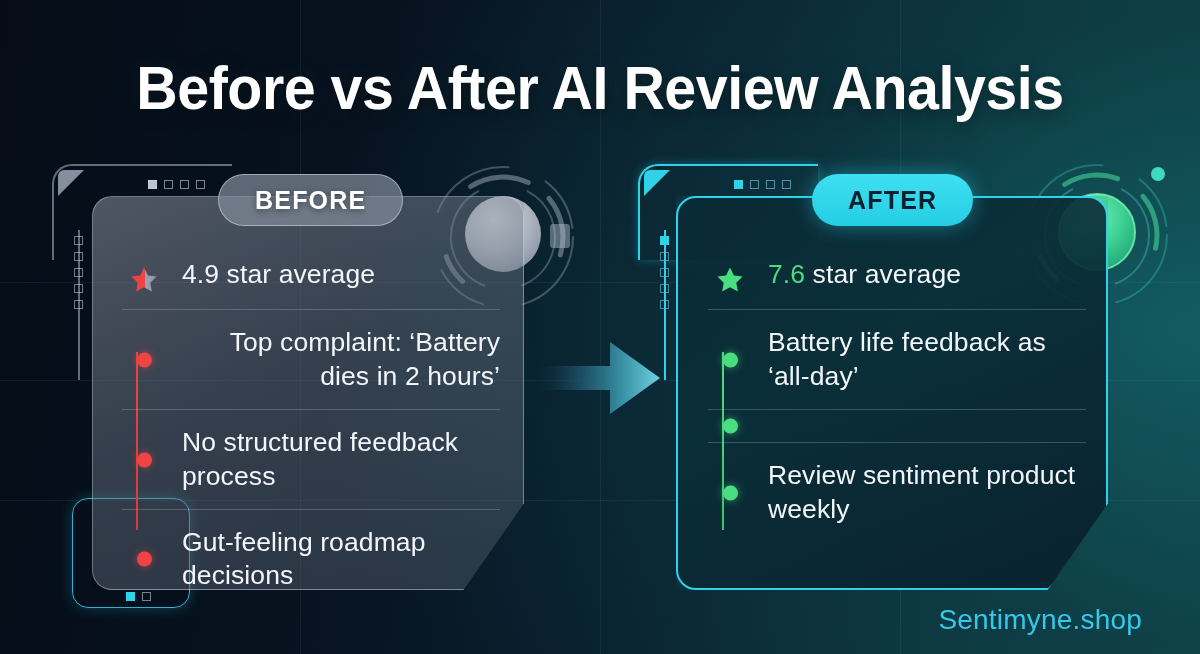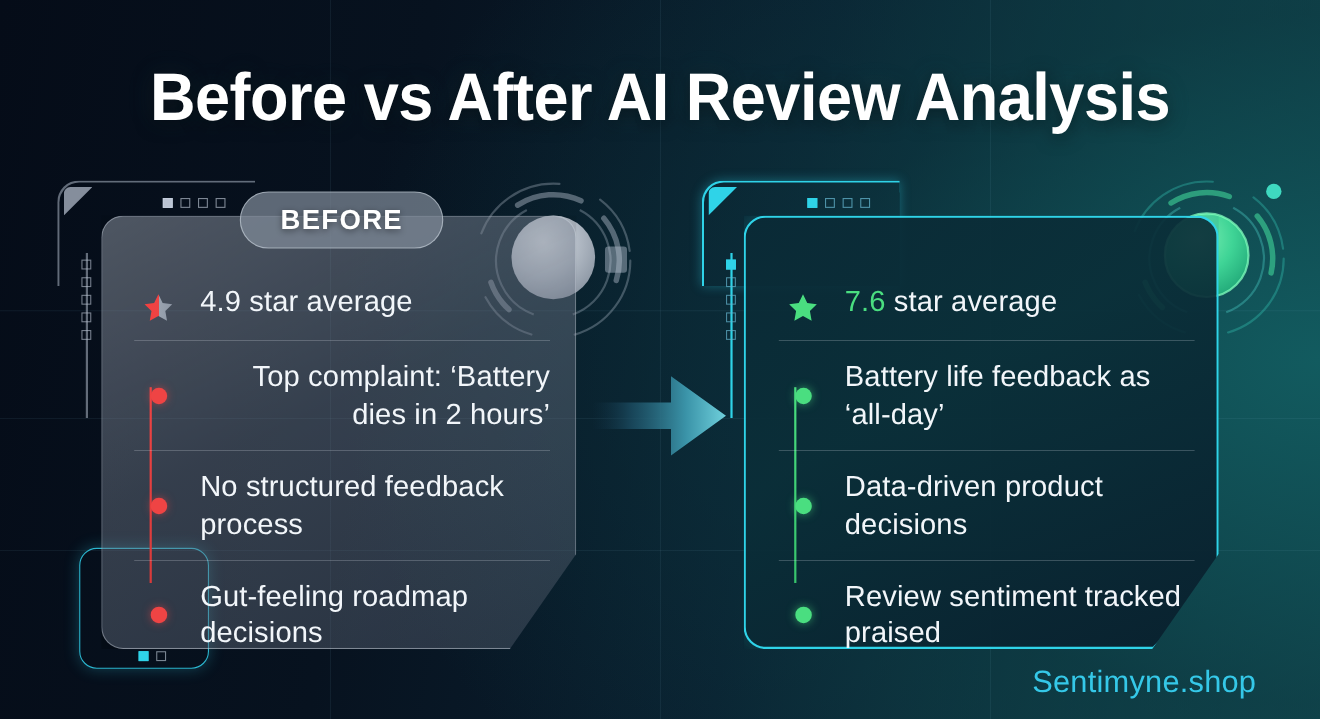--- a/index.html
+++ b/index.html
@@ -309,20 +309,23 @@
       <circle cx="75" cy="72" r="38" fill="url(#norb)"></circle>
       <circle cx="75" cy="72" r="38" fill="none" stroke="rgba(130,255,190,.75)" stroke-width="2"></circle>
       <circle cx="136" cy="14" r="7" fill="#3fd9c0"></circle>
     </svg>
   </div>
 
   <div class="card after" style="left:676px; top:196px; width:432px; height:394px;">
     <div class="card-notch cyan"></div>
   </div>
 
+  <div class="pill after" style="left:812px; top:174px;">
+    <span>AFTER</span>
+  </div>
 
   <div class="timeline" style="left:722px; top:352px; height:178px; background:linear-gradient(180deg,#4ade80,#37c46c);"></div>
 
   <div class="list" style="left:708px; top:250px; width:378px;">
 
     <div class="row" style="padding:8px 0 18px;">
       <div class="marker">
         <svg class="star" viewBox="0 0 24 24">
           <path d="M12 1.6l3.2 6.6 7.2 1-5.2 5.1 1.3 7.2-6.5-3.5-6.5 3.5 1.3-7.2L1.6 9.2l7.2-1z" fill="#4ade80"></path>
         </svg>
@@ -336,26 +339,25 @@
       <div class="marker">
         <span class="dot" style="background:#4ade80; box-shadow:0 0 9px rgba(74,222,128,.6);"></span>
       </div>
       <div class="txt">Battery life feedback as ‘all-day’</div>
     </div>
 
     <div class="row" style="padding:16px 0 16px;">
       <div class="marker">
         <span class="dot" style="background:#4ade80; box-shadow:0 0 9px rgba(74,222,128,.6);"></span>
       </div>
-      <div class="txt">Data-driven product decisions</div>
     </div>
 
     <div class="row" style="padding:16px 0 16px;">
       <div class="marker">
         <span class="dot" style="background:#4ade80; box-shadow:0 0 9px rgba(74,222,128,.6);"></span>
       </div>
-      <div class="txt">Review sentiment tracked praised</div>
+      <div class="txt">Review sentiment product weekly</div>
     </div>
   </div>
 
   <div id="footer">Sentimyne.shop</div>
 
 </div>
 
 </body></html>

